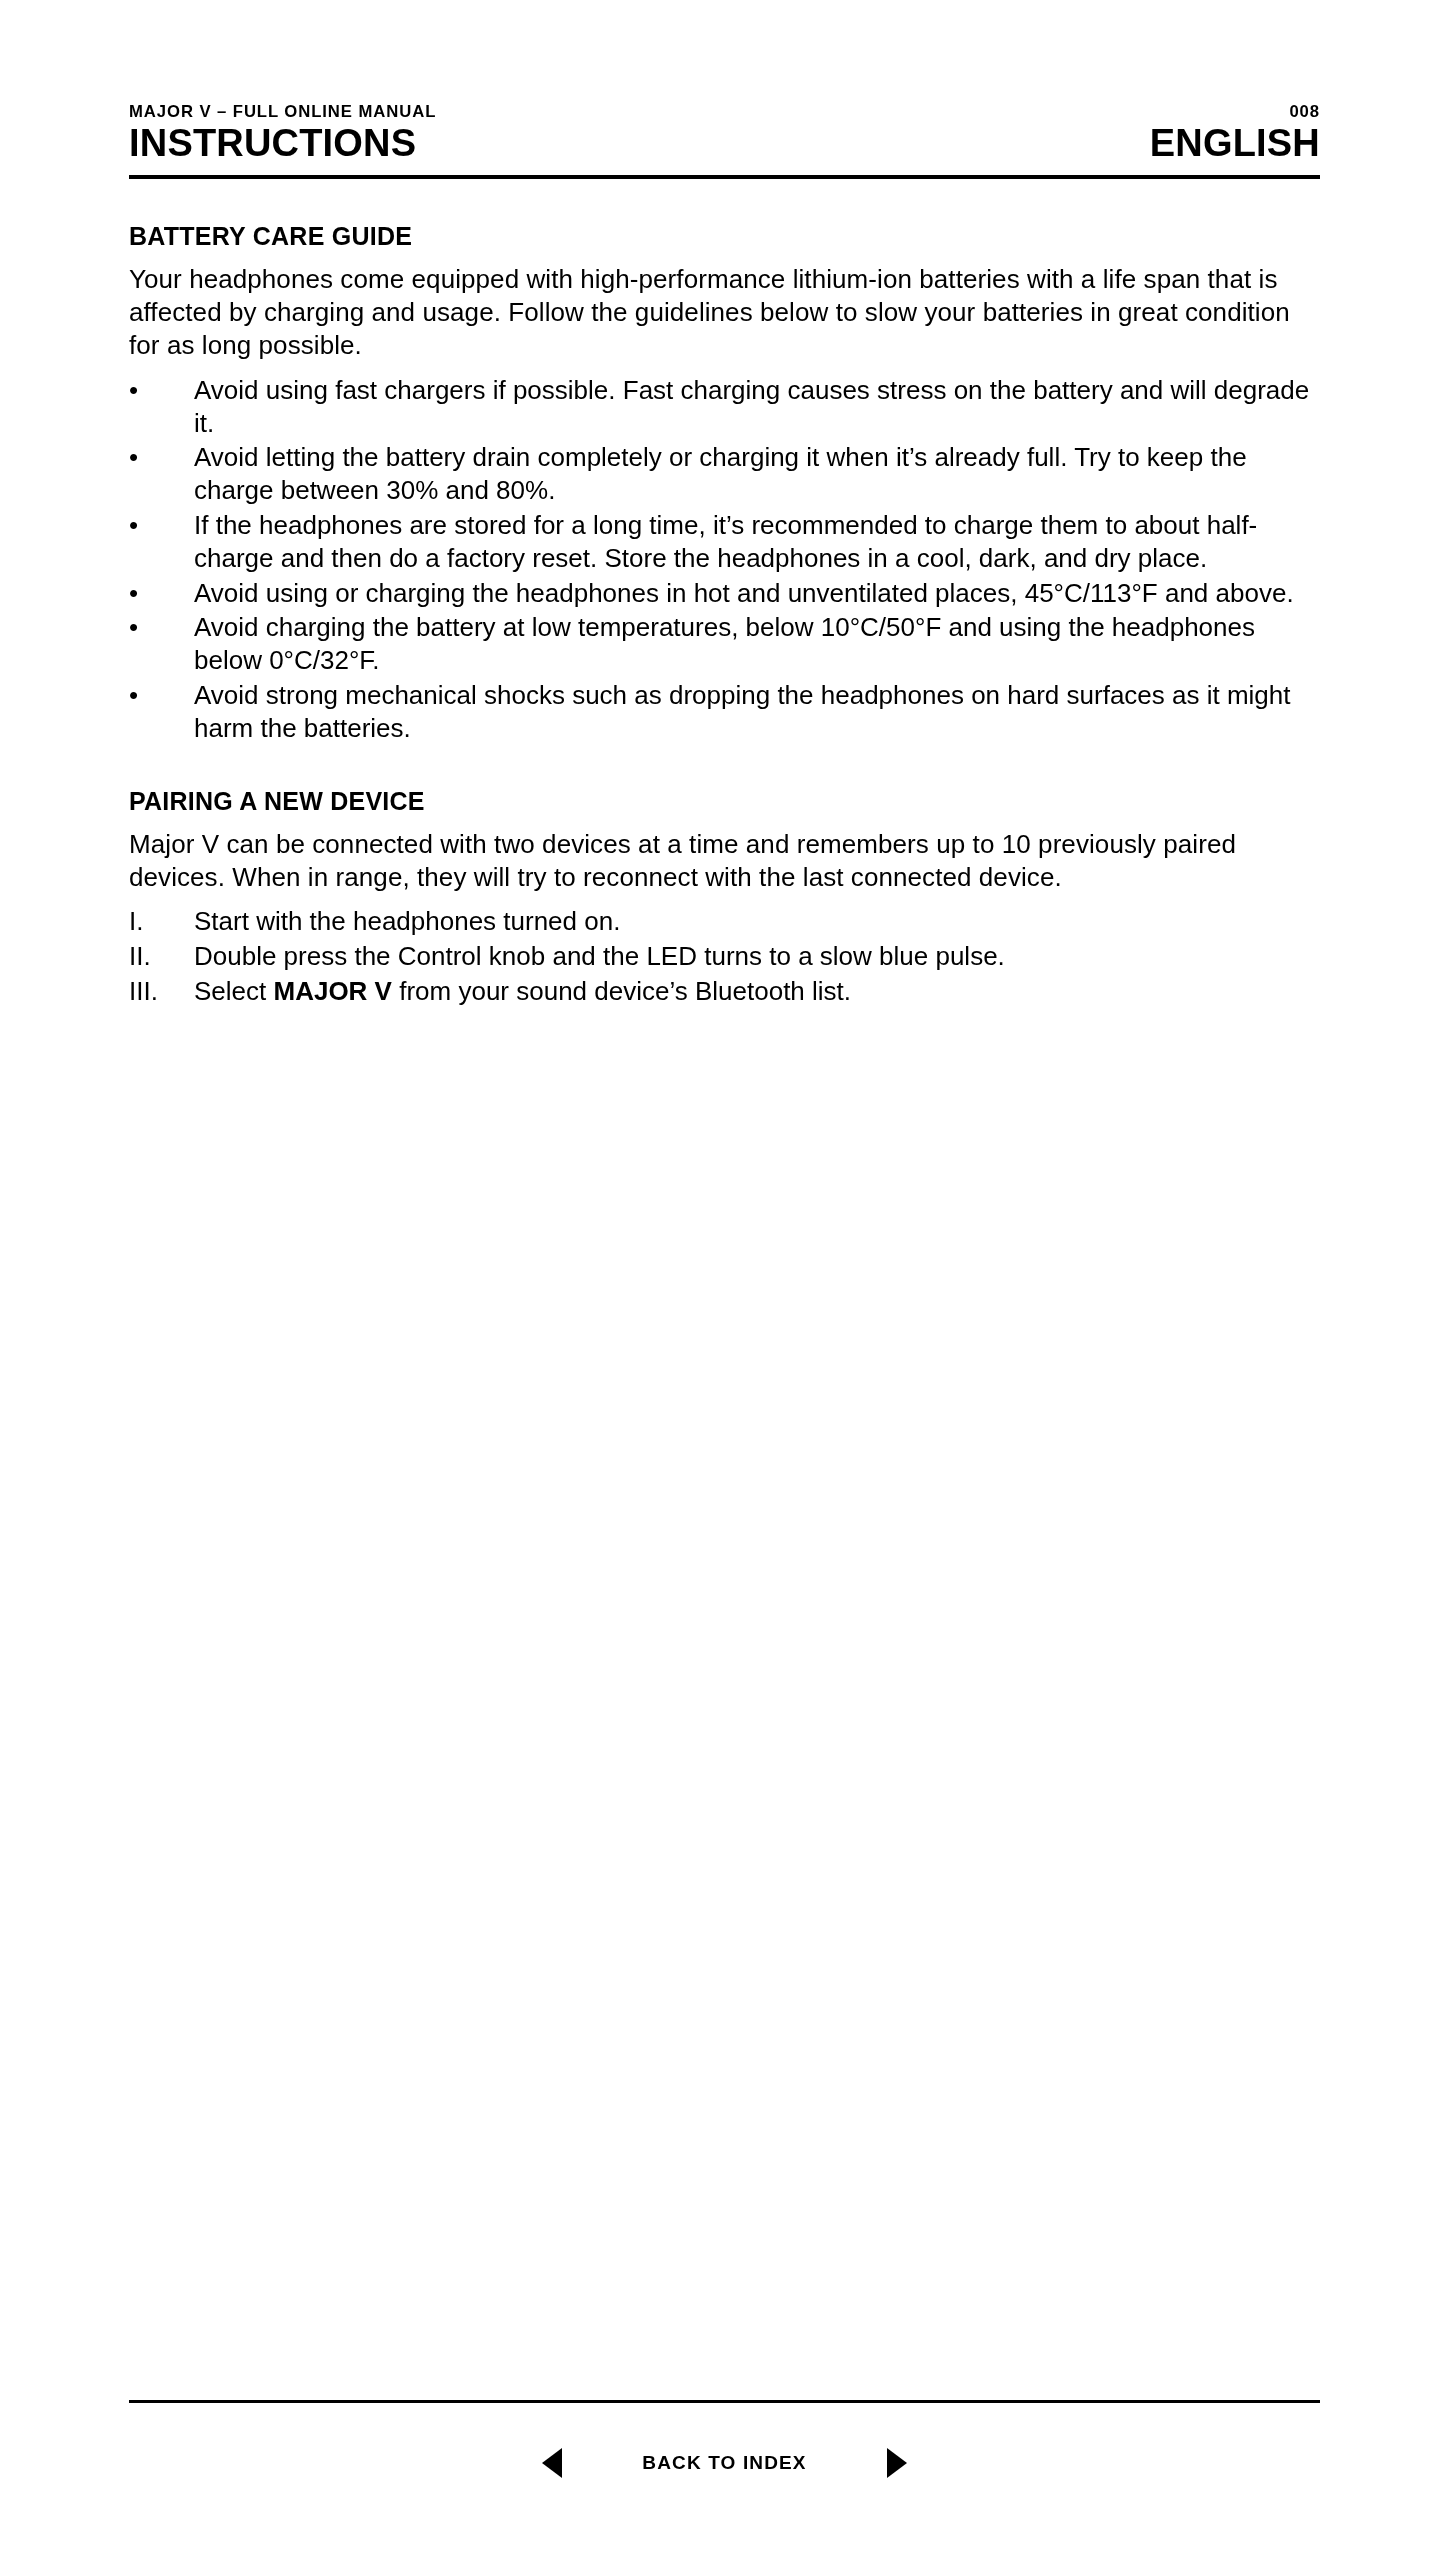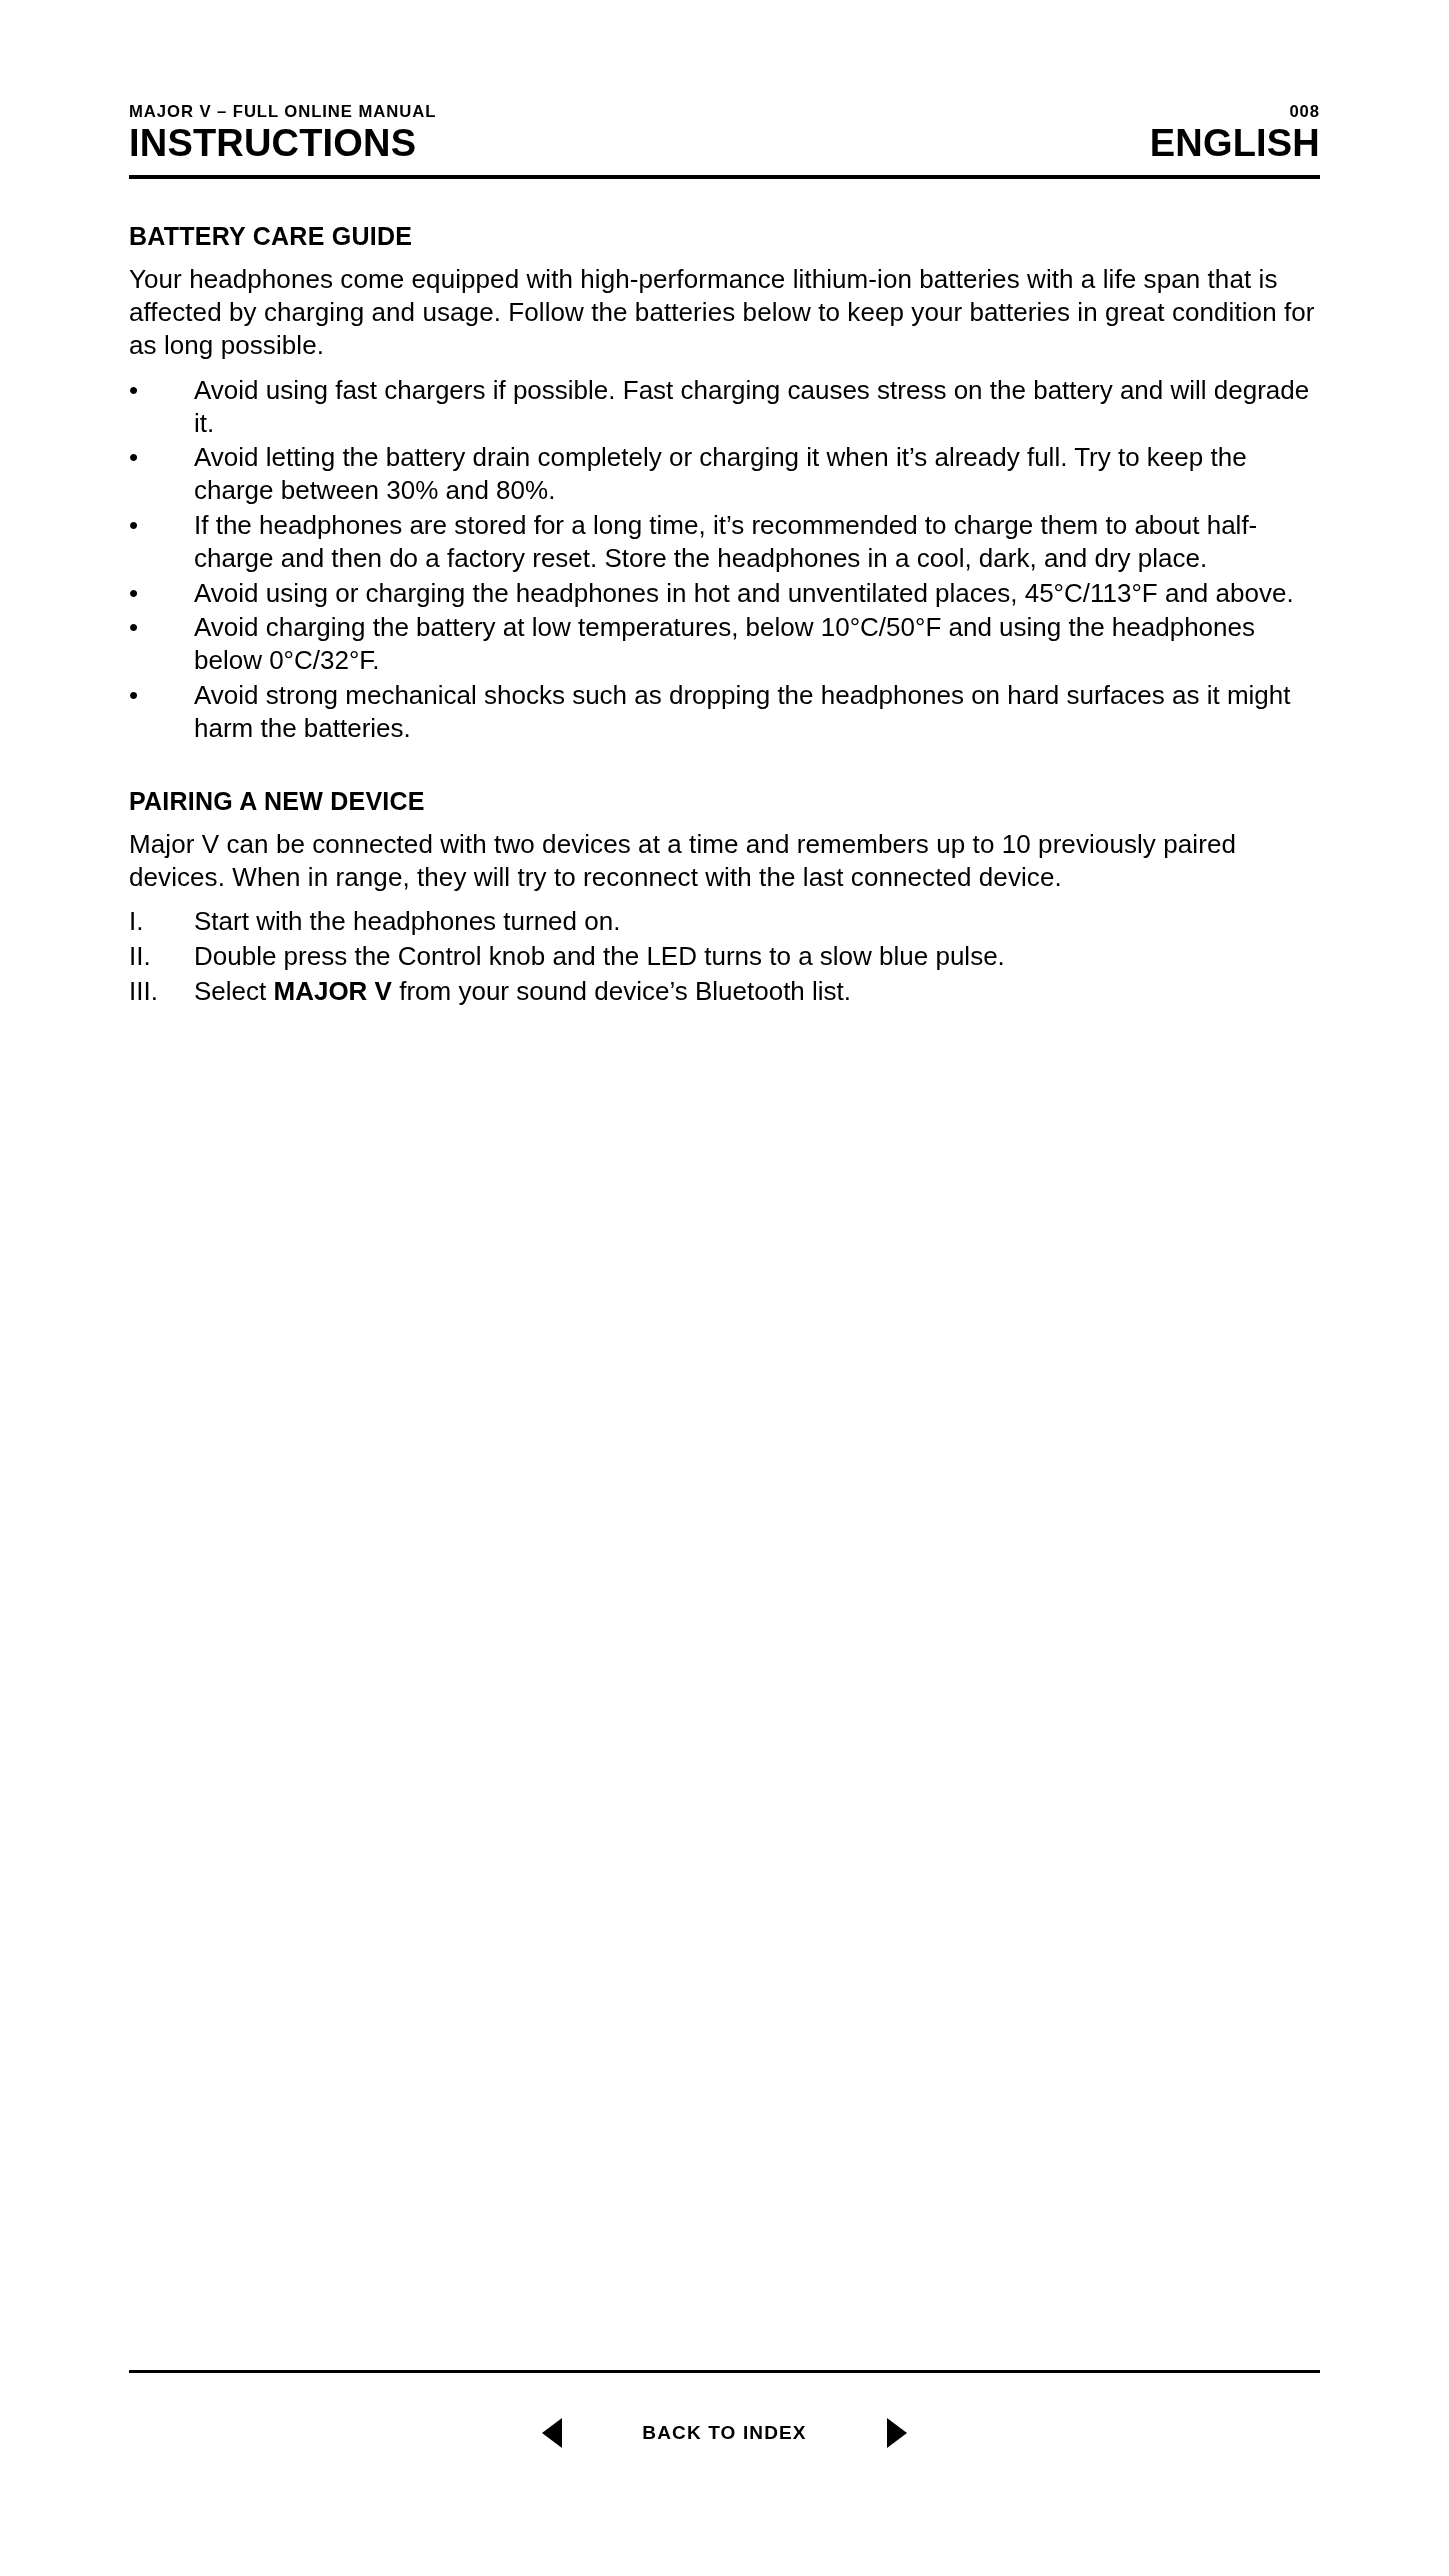--- a/index.html
+++ b/index.html
@@ -106,21 +106,21 @@
   }
   b.strong {
     font-weight: bold;
   }
 
   
   .footer {
     position: absolute;
     left: 129px;
     right: 129px;
-    bottom: 128px;
+    bottom: 98px;
   }
   .footer .rule {
     height: 3.3px;
   }
   .footer-nav {
     display: flex;
     align-items: center;
     justify-content: center;
     margin-top: 45px;
     gap: 80px;
@@ -158,21 +158,21 @@
 
   <div class="header-title-row">
     <span class="title">INSTRUCTIONS</span>
     <span class="lang">ENGLISH</span>
   </div>
   <div class="rule"></div>
 
   <div class="content">
 
     <h2 class="section-heading">BATTERY CARE GUIDE</h2>
-    <p class="para">Your headphones come equipped with high-performance lithium-ion batteries with a life span that is affected by charging and usage. Follow the batteries below to keep your batteries in great condition for as long possible.</p>
+    <p class="para">Your headphones come equipped with high-performance lithium-ion batteries with a life span that is affected by charging and usage. Follow the guidelines below to slow your batteries in great condition for as long possible.</p>
 
     <ul class="bullets">
       <li>
         <span class="marker">•</span>
         <span class="text">Avoid using fast chargers if possible. Fast charging causes stress on the battery and will degrade it.</span>
       </li>
       <li>
         <span class="marker">•</span>
         <span class="text">Avoid letting the battery drain completely or charging it when it’s already full. Try to keep the charge between 30% and 80%.</span>
       </li>

